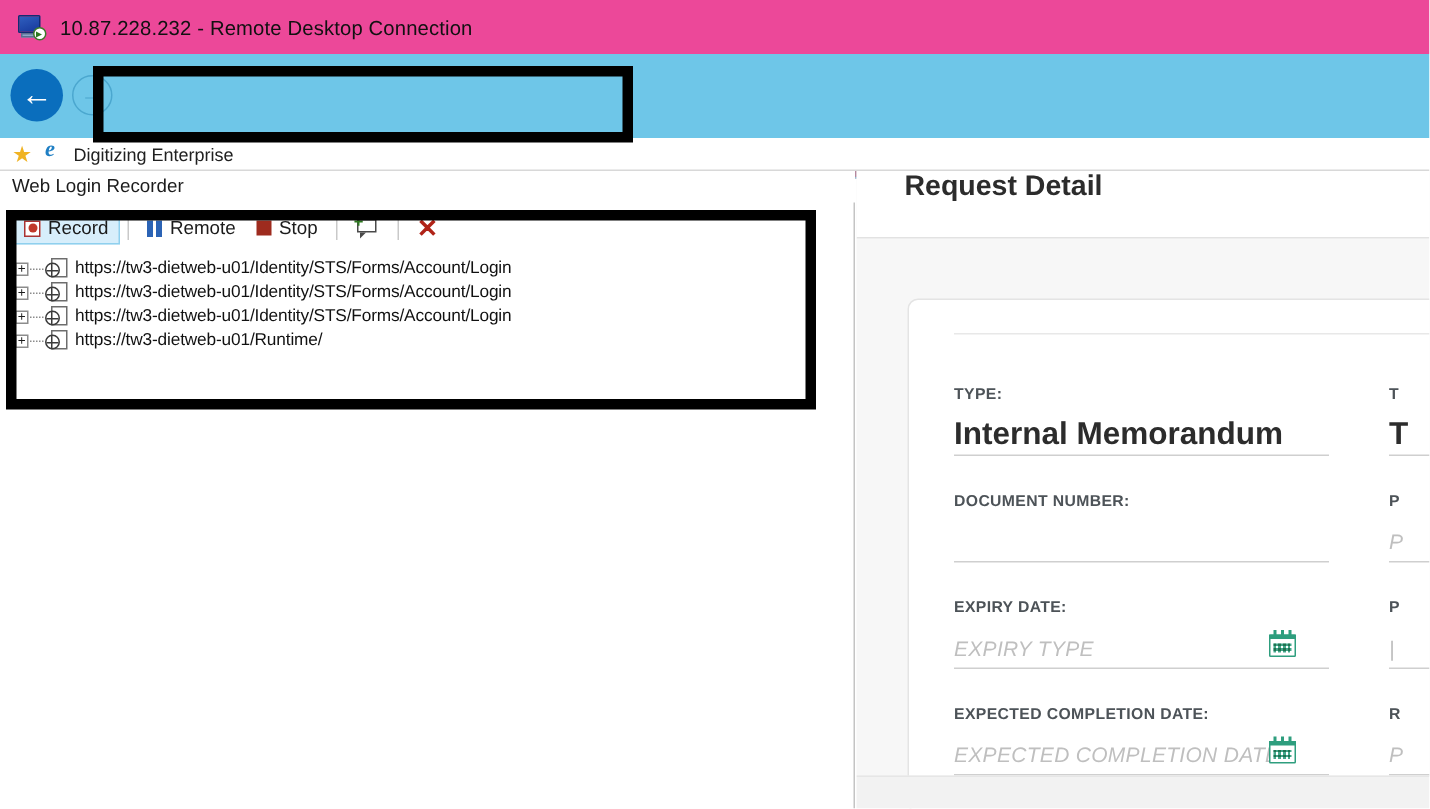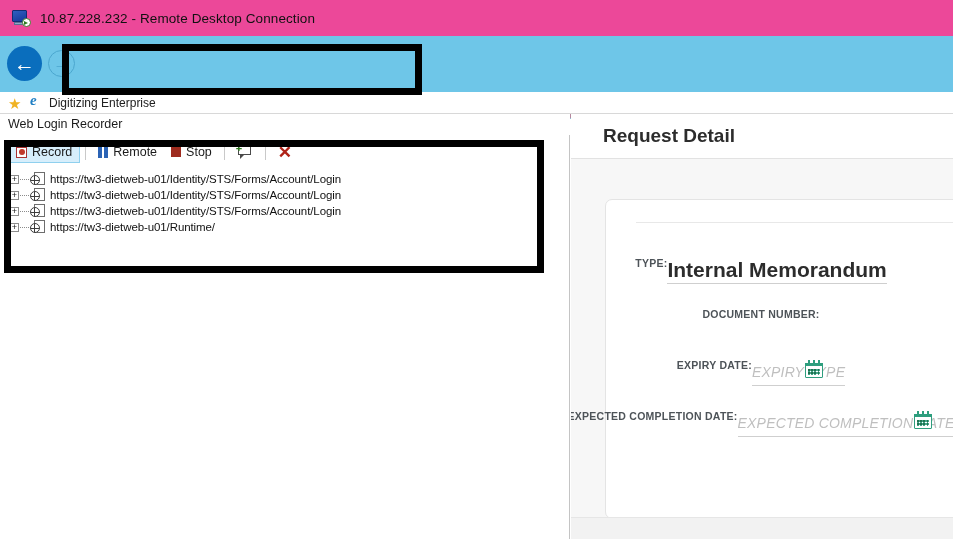--- a/index.html
+++ b/index.html
@@ -192,32 +192,32 @@
   .url-text { font-size: 11.5px; color: #111111; white-space: nowrap; letter-spacing: -0.1px; }
 
   
   .right-pane {
     position: absolute; left: 571px; top: 114px; width: 382px; height: 425px;
     background: #f7f7f7; overflow: hidden;
   }
   .rp-titlebar {
     position: absolute; left: 0; top: 0; width: 382px; height: 45px;
     background: #ffffff; border-bottom: 1px solid #e2e2e2;
-    display: flex; align-items: center; padding-left: 32px;
+    display: flex; padding-left: 32px;
   }
   .rp-title { font-size: 19px; font-weight: bold; color: #2c2c2c; white-space: nowrap; }
 
   .form-card {
     position: absolute; left: 34px; top: 85px; width: 400px; min-height: 320px;
     background: #ffffff; border: 1px solid #e4e4e4; border-radius: 7px;
     padding: 22px 30px 24px 30px;
   }
   .card-toprule { width: 100%; height: 1px; background: #e8e8e8; margin-bottom: 34px; }
   .fgrid { display: grid; grid-template-columns: 250px 250px; column-gap: 40px; row-gap: 24px; }
-  .field { display: flex; flex-direction: row; justify-content: center; }
+  .field { display: flex; flex-direction: column; }
   .f-label {
     font-size: 10.5px; color: #4d5358; letter-spacing: 0.25px;
     text-transform: uppercase; font-weight: bold; margin-bottom: 8px; white-space: nowrap;
   }
   .f-line { position: relative; border-bottom: 1px solid #cfcfcf; min-height: 27px; display: flex; align-items: center; }
   .f-value { font-size: 21px; font-weight: bold; color: #2c2c2c; white-space: nowrap; }
   .f-placeholder { font-size: 14px; font-style: italic; color: #bfbfbf; white-space: nowrap; letter-spacing: 0.2px; }
   .cal-icon {
     position: absolute; right: 22px; top: 1px; width: 18px; height: 18px; flex: 0 0 auto;
   }

